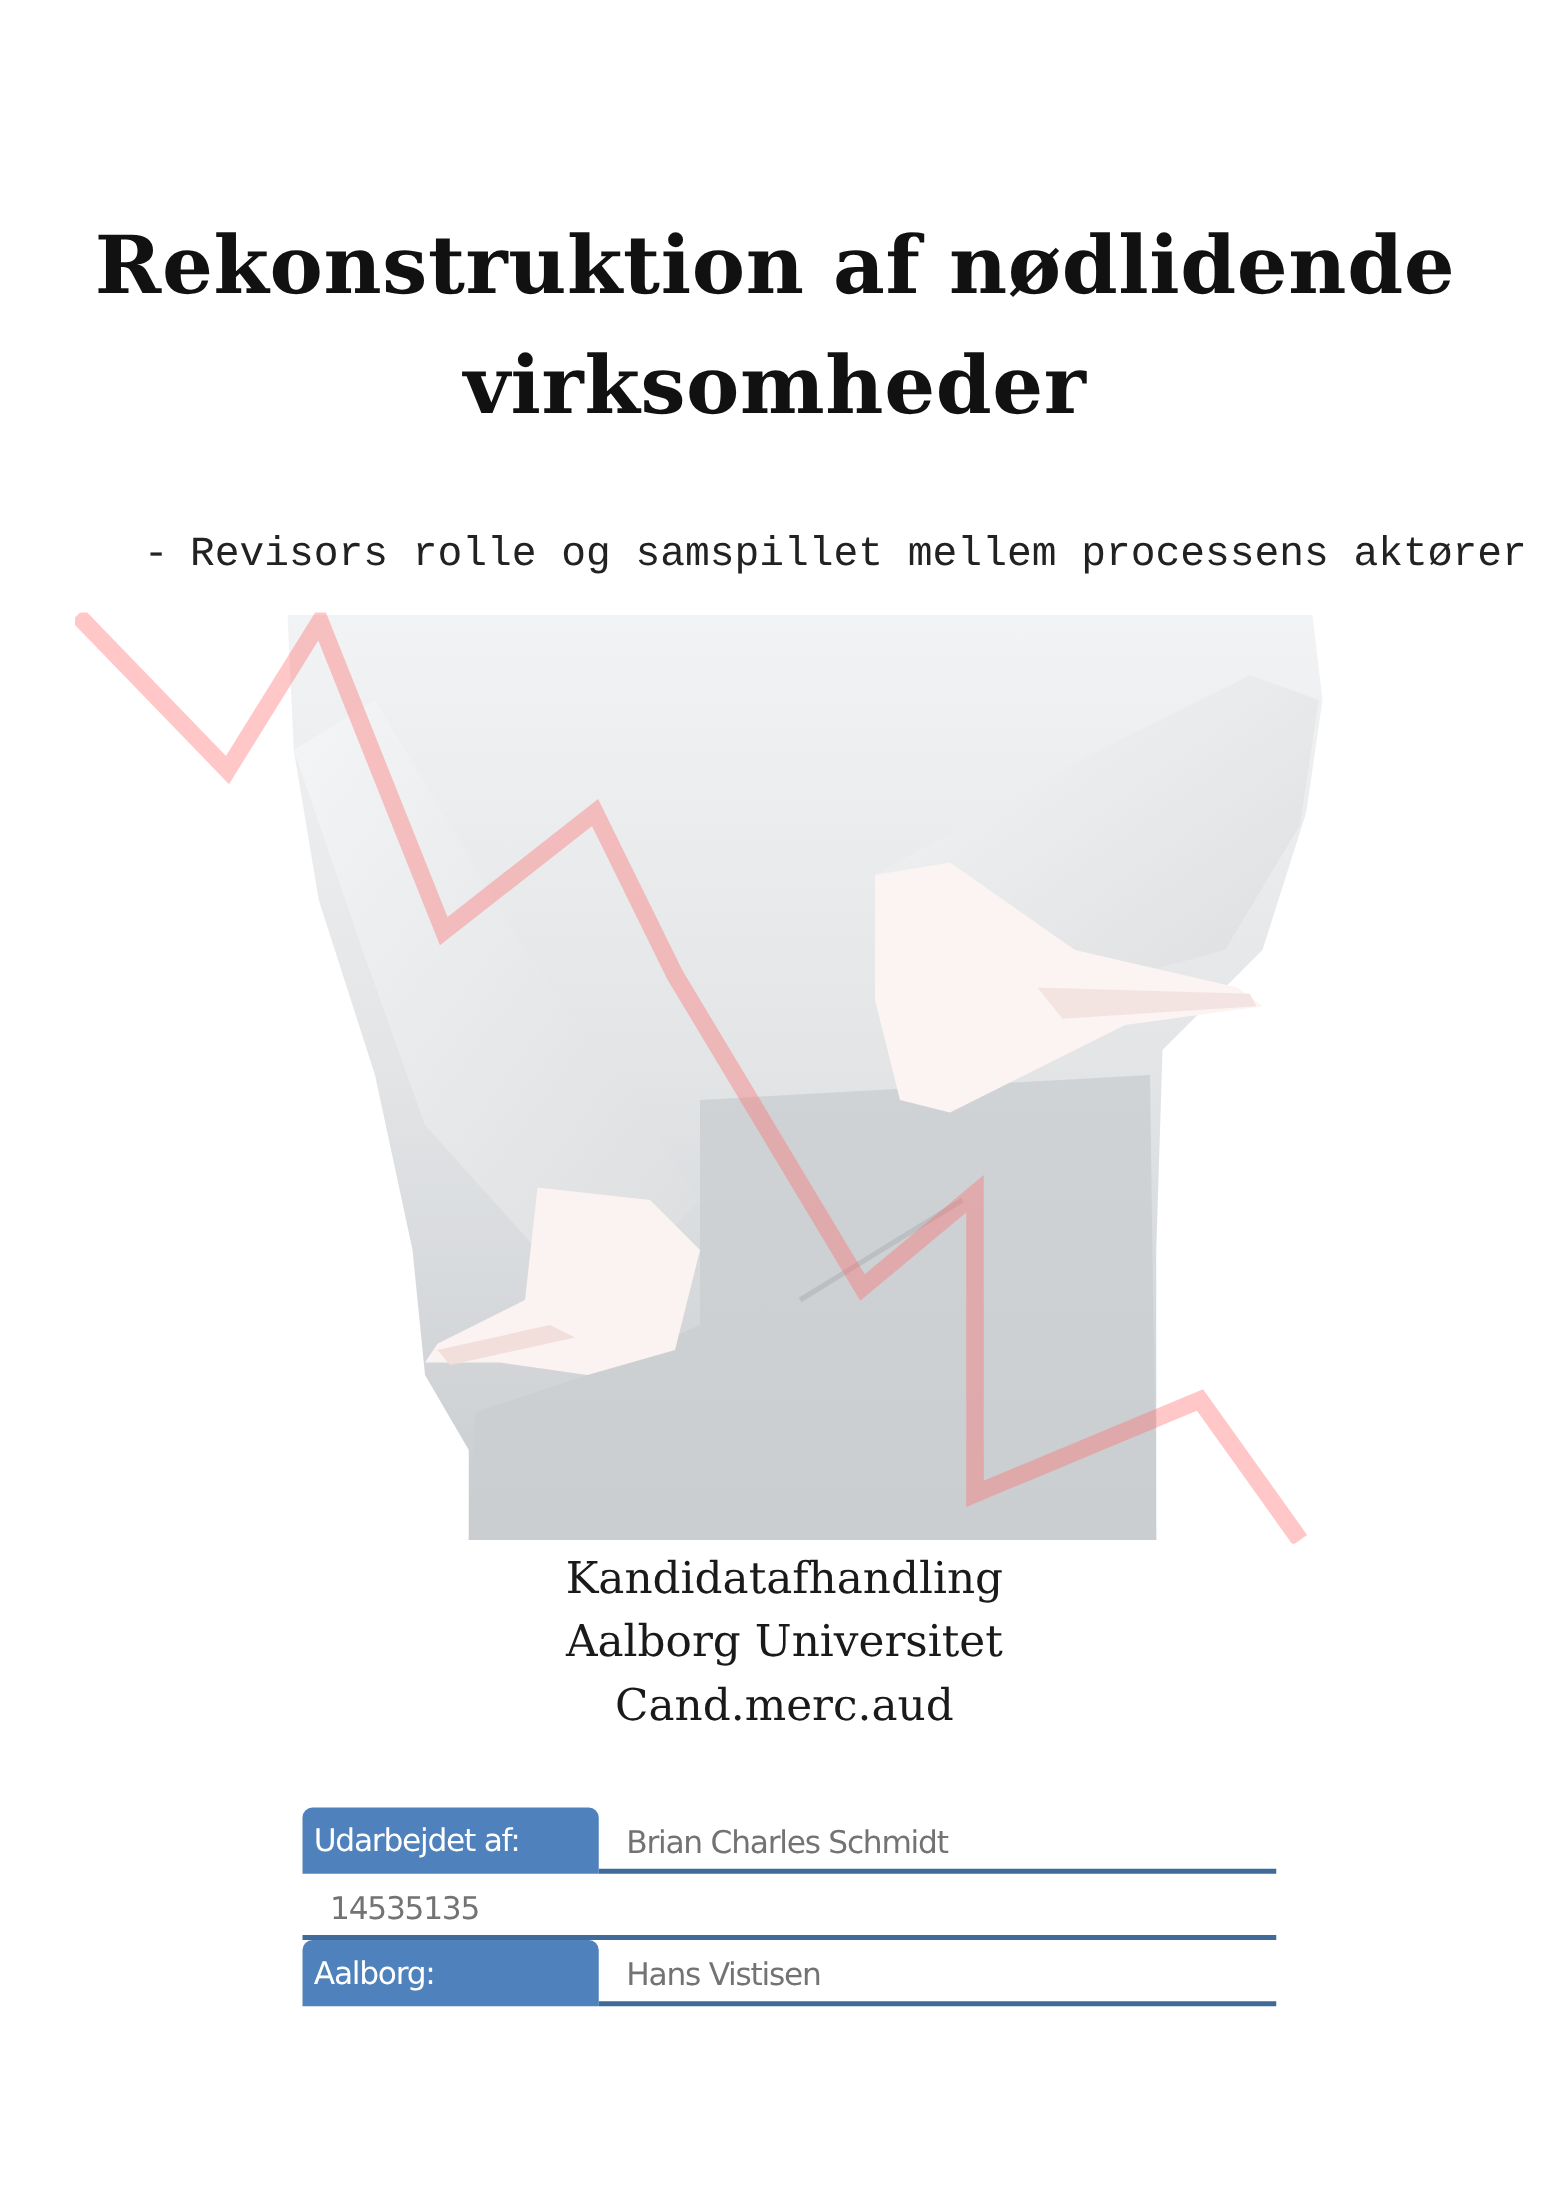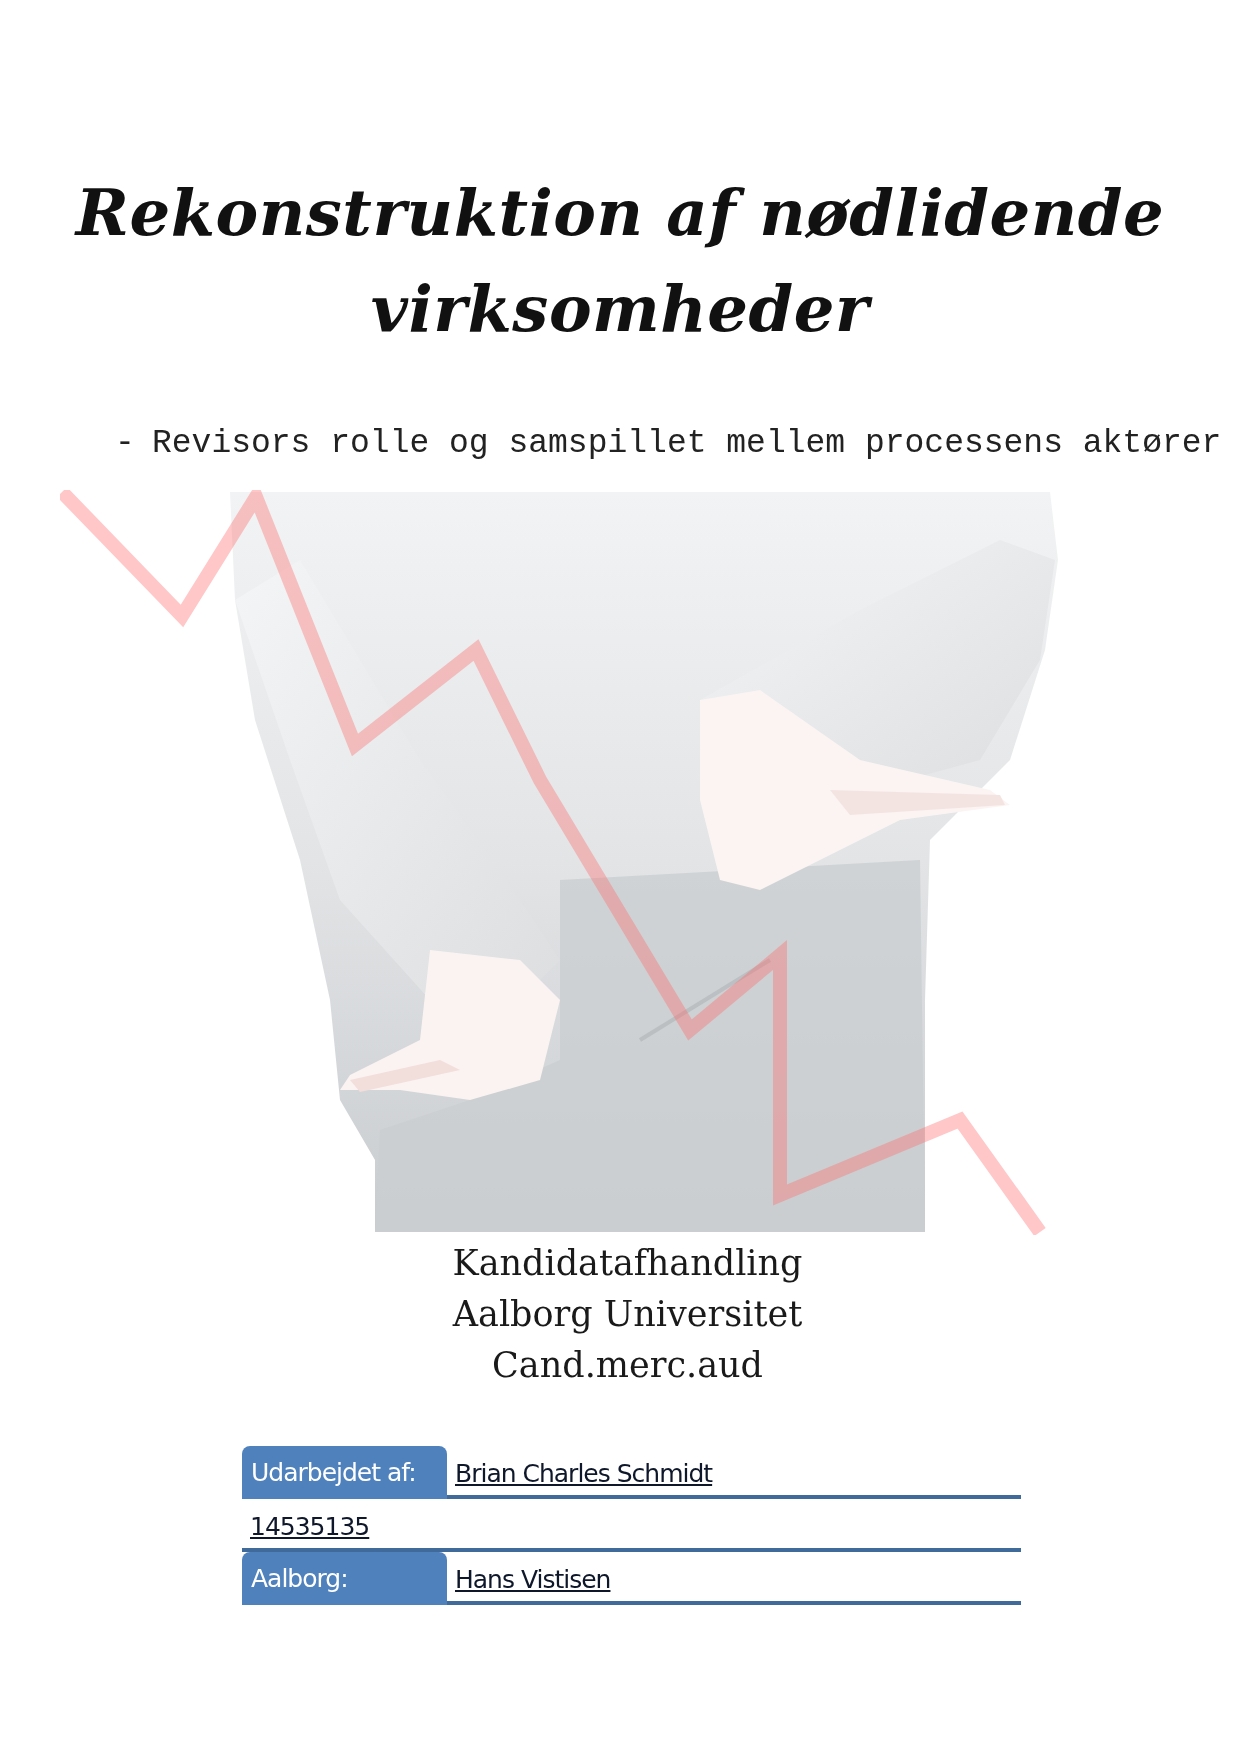--- a/index.html
+++ b/index.html
@@ -5,21 +5,20 @@
   html, body { margin: 0; padding: 0; background: #ffffff; }
   body { width: 1240px; height: 1755px; position: relative; overflow: hidden; }
 
   .title {
     position: absolute; left: 0; top: 165px; width: 1240px;
     text-align: center;
     font-family: "DejaVu Serif", serif;
     font-weight: bold; font-size: 64px; line-height: 96px;
     color: #111111;
     letter-spacing: 0.5px;
-    font-style: italic;
   }
 
   .subtitle {
     position: absolute; left: 115px; top: 422px;
     font-family: Liberation Mono, monospace;
     font-size: 33px; line-height: 44px;
     color: #222222;
     white-space: nowrap;
   }
   .subtitle .dash { display: inline-block; width: 37px; }
@@ -37,40 +36,39 @@
   }
   .institution div { display: block; }
 
   .info-table {
     position: absolute; left: 242px; top: 1446px; width: 779px;
   }
   .info-row {
     display: flex; height: 53px; position: relative;
   }
   .info-label {
-    width: 205px; height: 53px;
+    width: 237px; height: 53px;
     background: var(--label-bg, #4F81BD);
     border-radius: 8px 8px 0 0;
     color: #ffffff;
     font-family: "DejaVu Sans", sans-serif;
     font-size: 25px; line-height: 53px;
     padding-left: 9px; box-sizing: border-box;
     letter-spacing: -1px;
     white-space: nowrap; overflow: hidden;
   }
   .info-value {
     flex: 1; height: 53px; box-sizing: border-box;
     border-bottom: 4px solid var(--rule, #3F6A9A);
     font-family: "DejaVu Sans", sans-serif;
     font-size: 25px; line-height: 56px;
-    color: #0f172a;
-    padding-left: 8px;
+    color: #737373;
+    padding-left: 22px;
     letter-spacing: -1px;
     white-space: nowrap;
-    text-decoration: underline;
   }
 </style>
 </head>
 <body>
 
 <div class="title">
   <div>Rekonstruktion af nødlidende</div>
   <div>virksomheder</div>
 </div>
 

